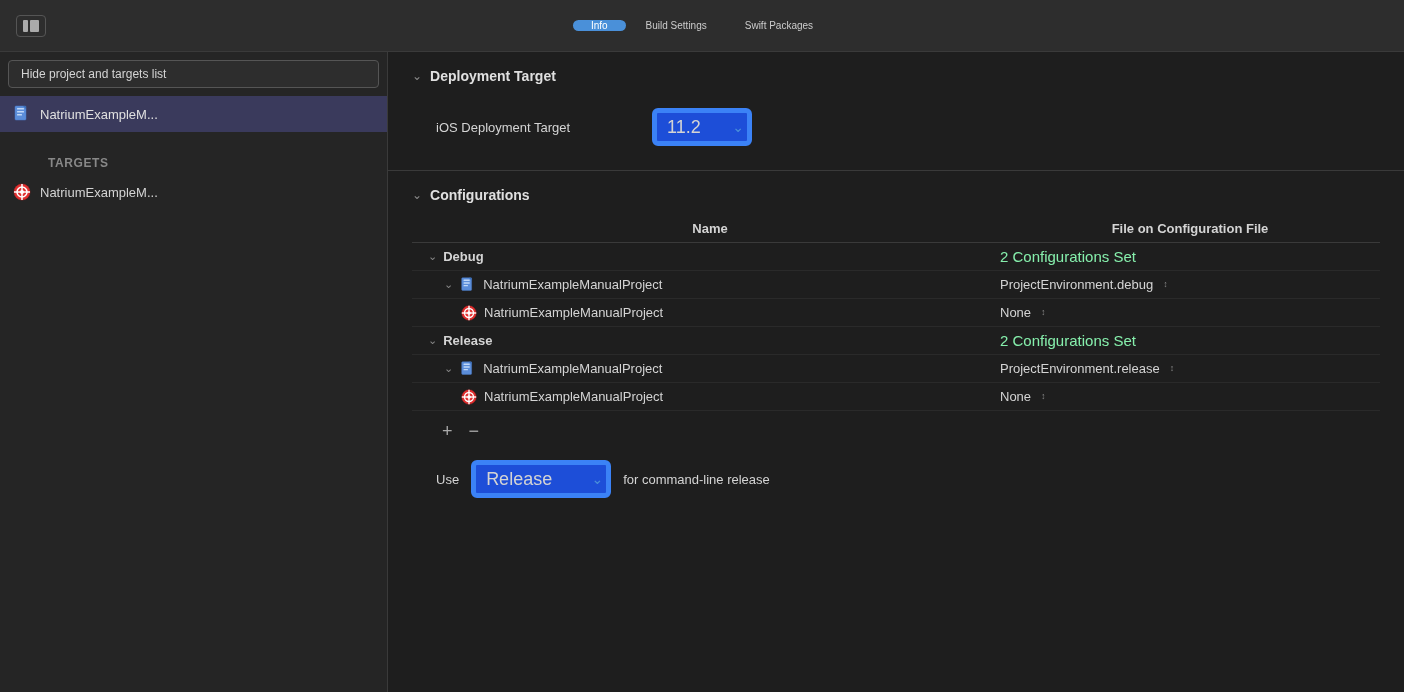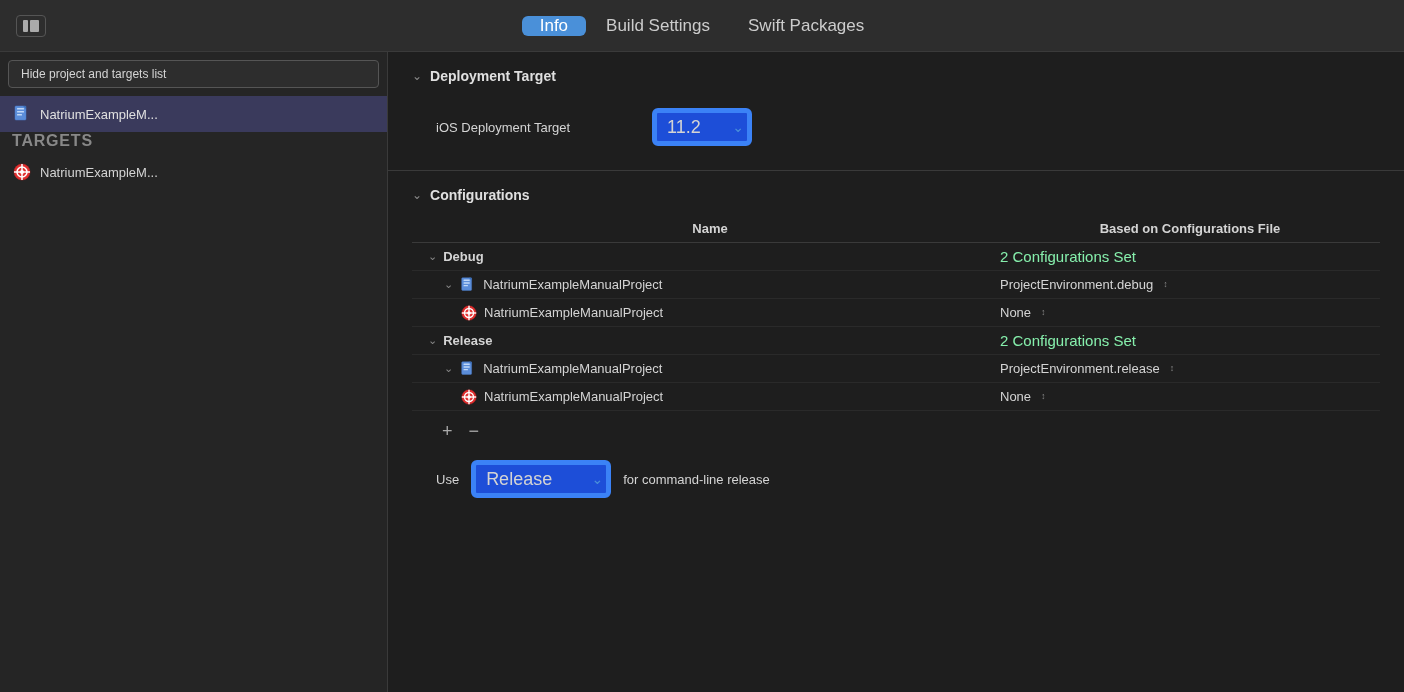--- a/index.html
+++ b/index.html
@@ -65,21 +65,21 @@
       gap: 2px;
       align-items: center;
     }
     .tab-btn {
       background: none;
       border: none;
       color: #ccc;
       padding: 0 18px;
       border-radius: 6px;
       cursor: pointer;
-      font-size: 17px;
+      font-size: 10px;
       font-weight: 400;
     }
     .tab-btn.active {
       background: #4a90d9;
       color: #fff;
       font-weight: 500;
     }
 
     
     .main-area {
@@ -126,24 +126,25 @@
       color: #e0e0e0;
       font-size: 13px;
       font-weight: 500;
       white-space: nowrap;
       overflow: hidden;
       text-overflow: ellipsis;
     }
 
     .targets-header {
       color: #888;
-      font-size: 16px;
+      font-size: 12px;
       font-weight: 700;
       letter-spacing: 0.05em;
-      padding: 0 12px 6px;
+      padding: 24px 12px 6px;
+      margin-left: 36px;
     }
 
     .target-item {
       display: flex;
       align-items: center;
       gap: 8px;
       padding: 6px 12px;
       cursor: pointer;
     }
     .target-icon {
@@ -416,21 +417,21 @@
 
     <div class="config-section">
       <div class="config-header-row">
         <span class="chevron">⌄</span>
         <span class="section-title">Configurations</span>
       </div>
 
       <div class="table-container">
         <div class="table-header">
           <div class="col-name">Name</div>
-          <div class="col-config">Based on Configurations File</div>
+          <div class="col-config">File on Configuration File</div>
         </div>
 
         <div class="table-row">
           <div class="row-name-cell indent-1">
             <span class="mini-chevron">⌄</span>
             <span class="row-name-text">Debug</span>
           </div>
           <div class="row-config-cell">
             <span class="config-count">2 Configurations Set</span>
           </div>

